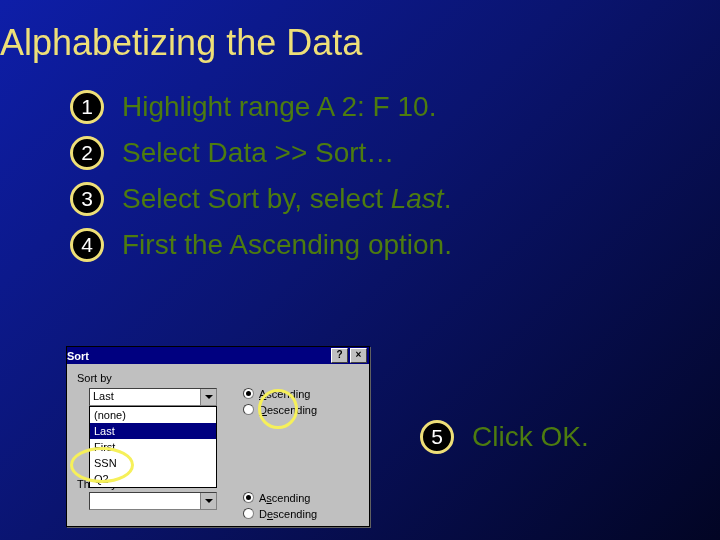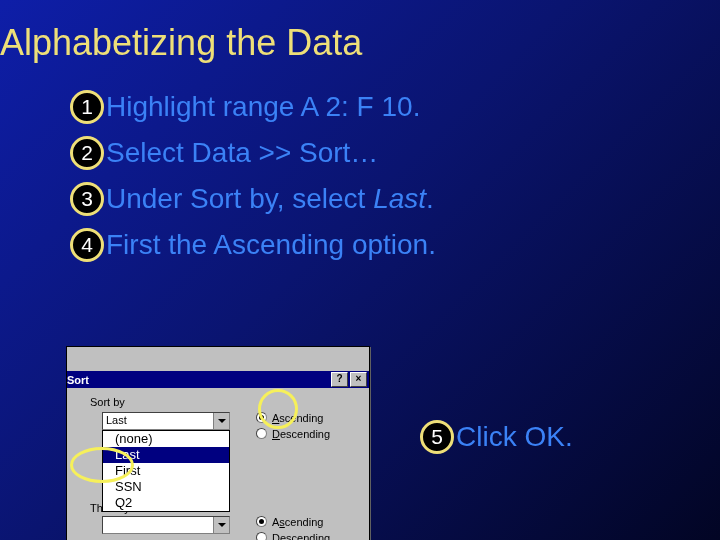--- a/index.html
+++ b/index.html
@@ -41,22 +41,22 @@
     align-items: center;
     justify-content: center;
     font-family: Arial, sans-serif;
     font-size: 21px;
     font-weight: normal;
     flex: 0 0 auto;
     box-sizing: border-box;
   }
   .step-text {
     font-size: 28px;
-    margin-left: 2px;
-    color: #3b82f6;
+    margin-left: 18px;
+    color: #4d7c0f;
     text-align: right;
   }
   .step-text .italic {
     font-style: italic;
   }
 
   
   .dialog {
     position: absolute;
     left: 66px;
@@ -70,42 +70,40 @@
     box-shadow: 1px 1px 0 #606060;
   }
   .titlebar {
     background: #000080;
     color: #fff;
     display: flex;
     align-items: center;
     height: 17px;
     padding: 0 2px 0 0;
     font-weight: bold;
-    margin-top: 24px;
   }
   .titlebar .spacer { flex: 1; }
   .tb-btn {
     width: 15px;
     height: 13px;
     background: #c0c0c0;
     border: 1px solid #fff;
     border-right-color: #404040;
     border-bottom-color: #404040;
     margin-left: 2px;
     font-size: 10px;
     line-height: 11px;
     text-align: center;
     color: #000;
     font-family: Arial, sans-serif;
     font-weight: bold;
   }
   .dlg-body {
     padding: 6px 8px 2px 8px;
     position: relative;
-    margin-left: 13px;
   }
   .group-label {
     position: relative;
     margin: 2px 0 0 2px;
     color: #000;
   }
   .row {
     display: flex;
     align-items: flex-start;
     margin-top: 4px;
@@ -149,22 +147,22 @@
     position: absolute;
     top: 18px;
     left: 0;
     width: 128px;
     background: #fff;
     border: 1px solid #000;
     box-sizing: border-box;
     z-index: 5;
   }
   .dropdown-list div {
-    padding: 1px 12px;
-    font-size: 13px;
+    padding: 1px 4px;
+    font-size: 11px;
     line-height: 14px;
   }
   .dropdown-list .sel {
     background: #000080;
     color: #fff;
   }
   .radios {
     margin-left: 26px;
   }
   .radio {
@@ -232,21 +230,21 @@
     <div class="bullet">1</div>
     <div class="step-text">Highlight range A 2: F 10.</div>
   </div>
   <div class="step">
     <div class="bullet">2</div>
     <div class="step-text">Select Data &gt;&gt; Sort…</div>
   </div>
   <div class="step">
     <div class="bullet">3</div>
     <div class="step-text">
-      <span>Under Sort by, select </span><span class="italic">Last</span><span>.</span>
+      <span>Select Sort by, select </span><span class="italic">Last</span><span>.</span>
     </div>
   </div>
   <div class="step">
     <div class="bullet">4</div>
     <div class="step-text">First the Ascending option.</div>
   </div>
 </div>
 
 <div class="dialog">
   <div class="titlebar">

